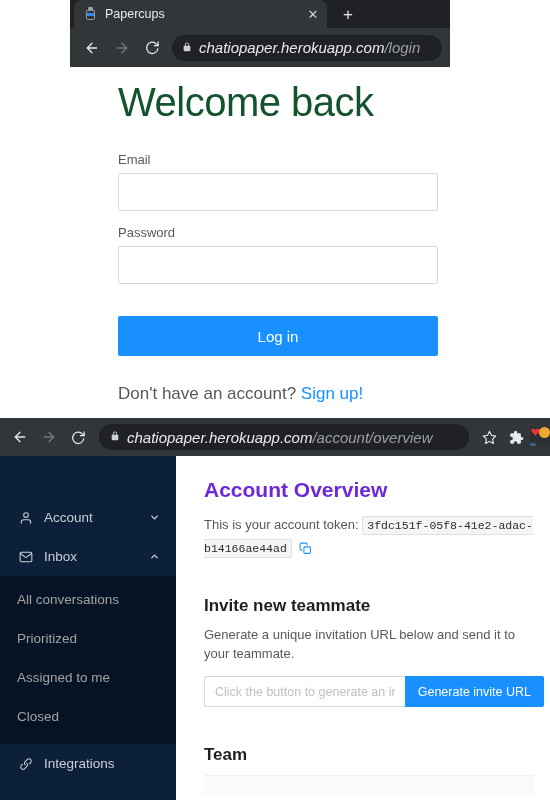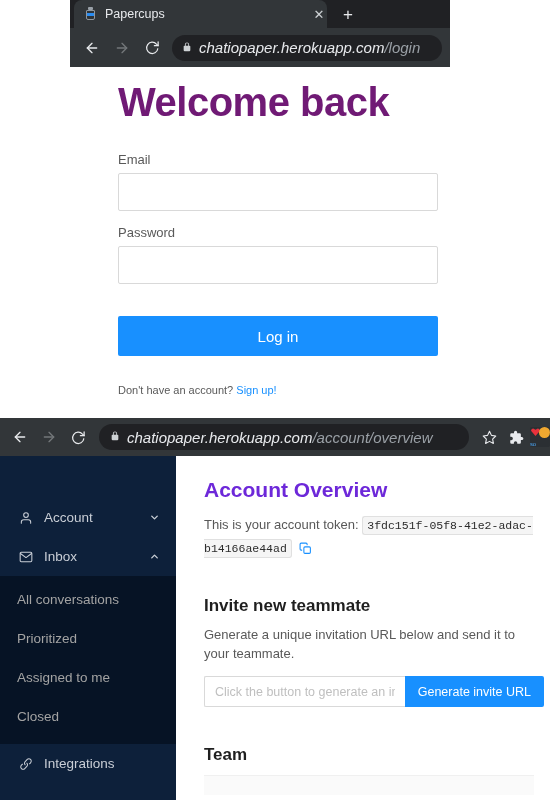--- a/index.html
+++ b/index.html
@@ -11,55 +11,55 @@
   }
   #root { position: relative; width: 550px; height: 800px; }
 
   
   .login-page {
     position: absolute; left: 0; top: 0; width: 550px; height: 418px;
     background: #ffffff;
   }
   .login-inner { position: absolute; left: 118px; top: 80px; width: 320px; }
   .welcome-title {
-    font-size: 40px; font-weight: bold; color: #701a75;
+    font-size: 40px; font-weight: normal; color: #14532d;
     letter-spacing: -0.5px; line-height: 1.1; margin-bottom: 28px;
   }
   .field-label {
     font-size: 13px; color: #595959; margin-bottom: 6px; display: block;
   }
   .text-input {
     width: 320px; height: 38px;
     border: 1px solid #d9d9d9; border-radius: 2px;
     background: #fff; font-size: 14px; color: #262626;
     padding: 0 11px; outline: none;
     font-family: "Liberation Sans", sans-serif;
   }
   .field-block { margin-bottom: 14px; }
   .login-btn {
     width: 320px; height: 40px; margin-top: 18px;
     background: #1890ff; border: none; border-radius: 2px;
     color: #fff; font-size: 15px; cursor: pointer;
     font-family: "Liberation Sans", sans-serif;
   }
-  .signup-row { margin-top: 28px; font-size: 11px; color: #595959; }
+  .signup-row { margin-top: 28px; font-size: 17px; color: #595959; }
   .signup-link { color: #1890ff; text-decoration: none; cursor: pointer; }
 
   
   .win1 {
     position: absolute; left: 70px; top: 0; width: 380px; height: 67px;
     background: #323639; overflow: hidden;
   }
   .win1-tabstrip {
     position: relative; height: 28px; background: #202124;
   }
   .tab {
     position: absolute; left: 4px; top: 0; width: 253px; height: 28px;
     background: #323639; border-radius: 8px 8px 0 0;
-    display: flex; align-items: center; padding: 0 0 0 10px; gap: 8px;
+    display: flex; align-items: center; padding: 0 6px 0 10px; gap: 8px;
   }
   .favicon {
     width: 13px; height: 14px; position: relative; flex: none;
   }
   .favicon .cup {
     position: absolute; left: 2px; top: 3px; width: 9px; height: 10px;
     background: #2d3338; border: 1px solid #8f979e; border-radius: 1px 1px 2px 2px;
   }
   .favicon .cup-band {
     position: absolute; left: 3px; top: 6px; width: 7px; height: 3px;

